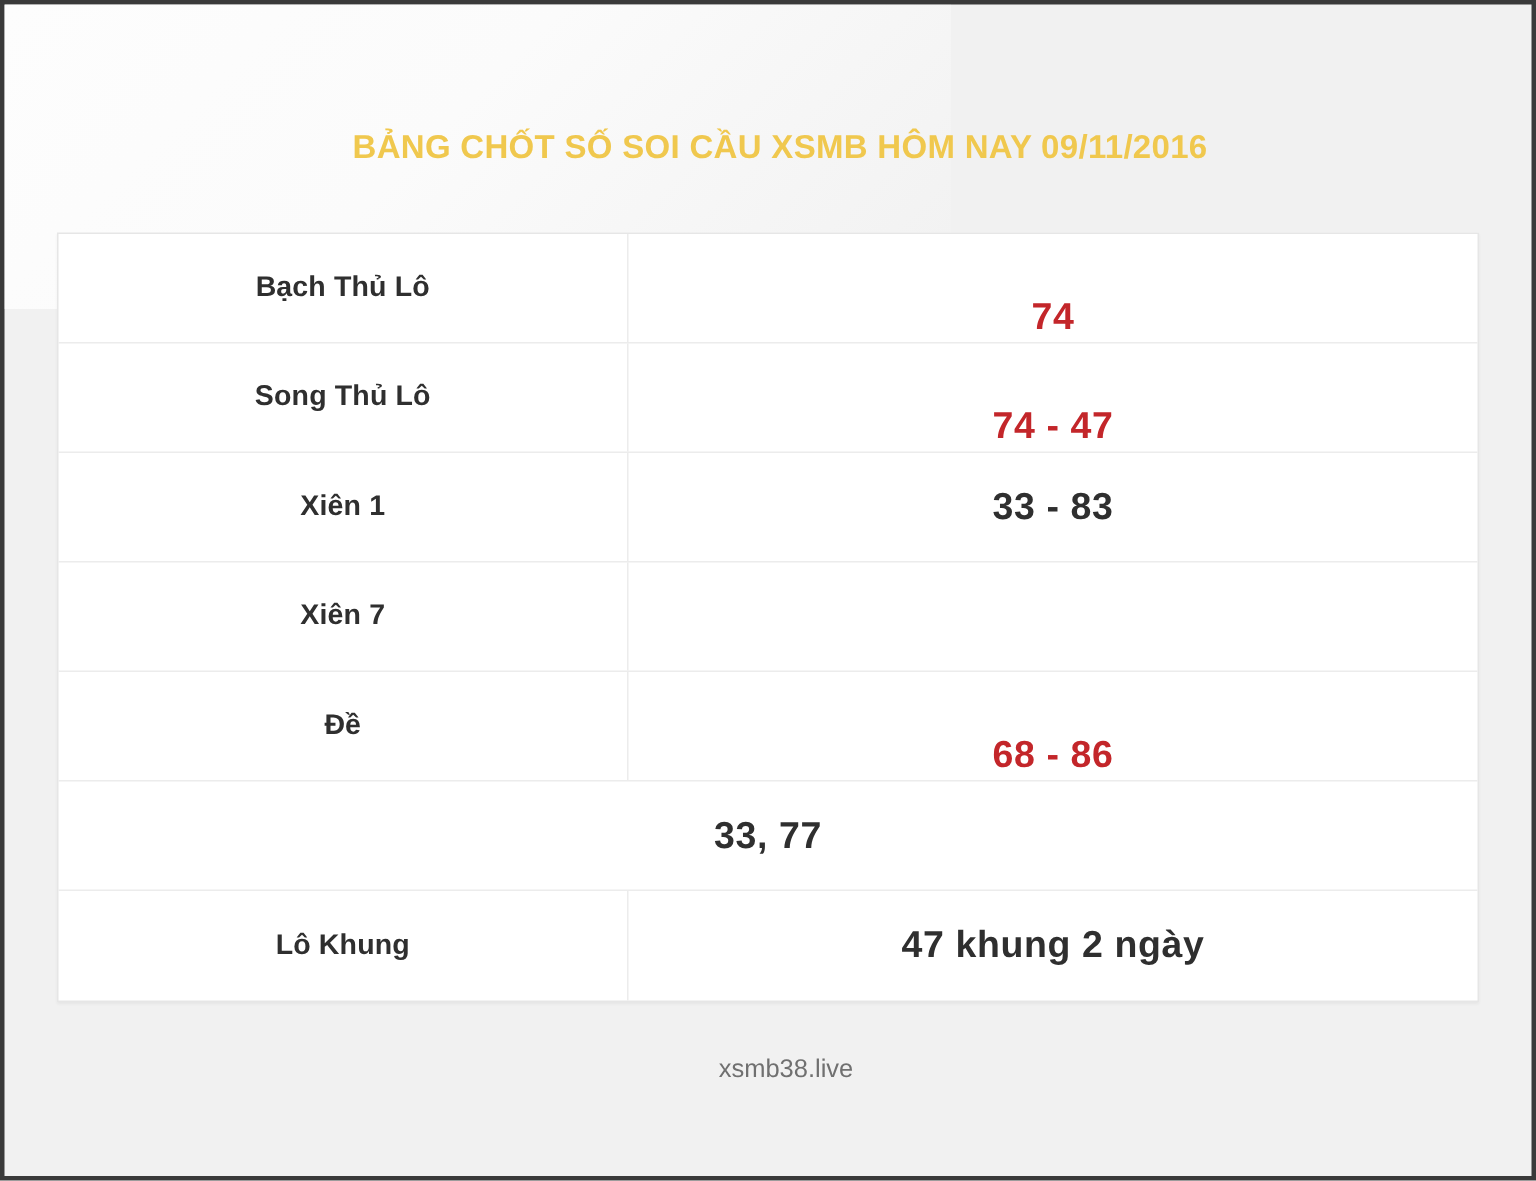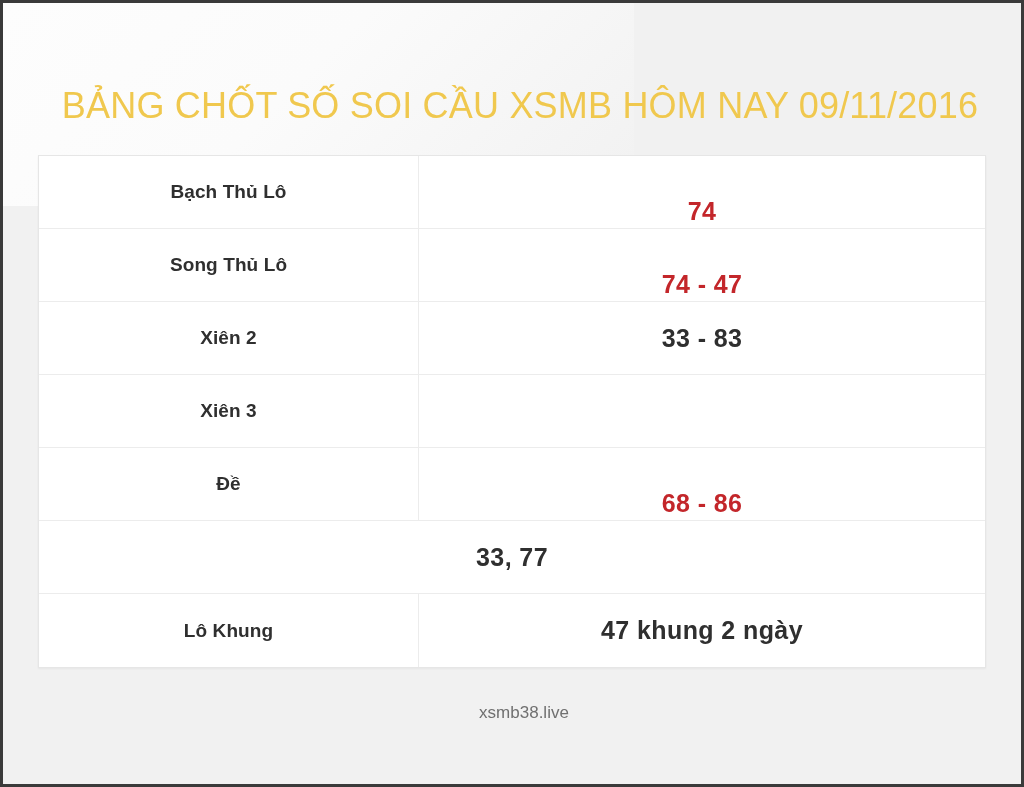--- a/index.html
+++ b/index.html
@@ -34,22 +34,22 @@
     pointer-events: none;
   }
   .title-wrap {
     position: absolute;
     left: 0;
     top: 82px;
     width: 1018px;
     text-align: center;
   }
   .title {
-    font-size: 36px;
-    font-weight: normal;
+    font-size: 22px;
+    font-weight: bold;
     letter-spacing: 0.2px;
     color: #f0c84e;
     white-space: nowrap;
     font-family: "Liberation Sans", sans-serif;
     margin-left: 16px;
   }
   .table {
     position: absolute;
     left: 35px;
     top: 152px;
@@ -137,29 +137,29 @@
       <div class="row">
         <div class="cell-label">
           <span class="label-text">Song Thủ Lô</span>
         </div>
         <div class="cell-value">
           <span class="value-text accent">74 - 47</span>
         </div>
       </div>
       <div class="row">
         <div class="cell-label">
-          <span class="label-text">Xiên 2</span>
+          <span class="label-text">Xiên 1</span>
         </div>
         <div class="cell-value">
           <span class="value-text">33 - 83</span>
         </div>
       </div>
       <div class="row">
         <div class="cell-label">
-          <span class="label-text">Xiên 3</span>
+          <span class="label-text">Xiên 7</span>
         </div>
       </div>
       <div class="row">
         <div class="cell-label">
           <span class="label-text">Đề</span>
         </div>
         <div class="cell-value">
           <span class="value-text accent">68 - 86</span>
         </div>
       </div>

